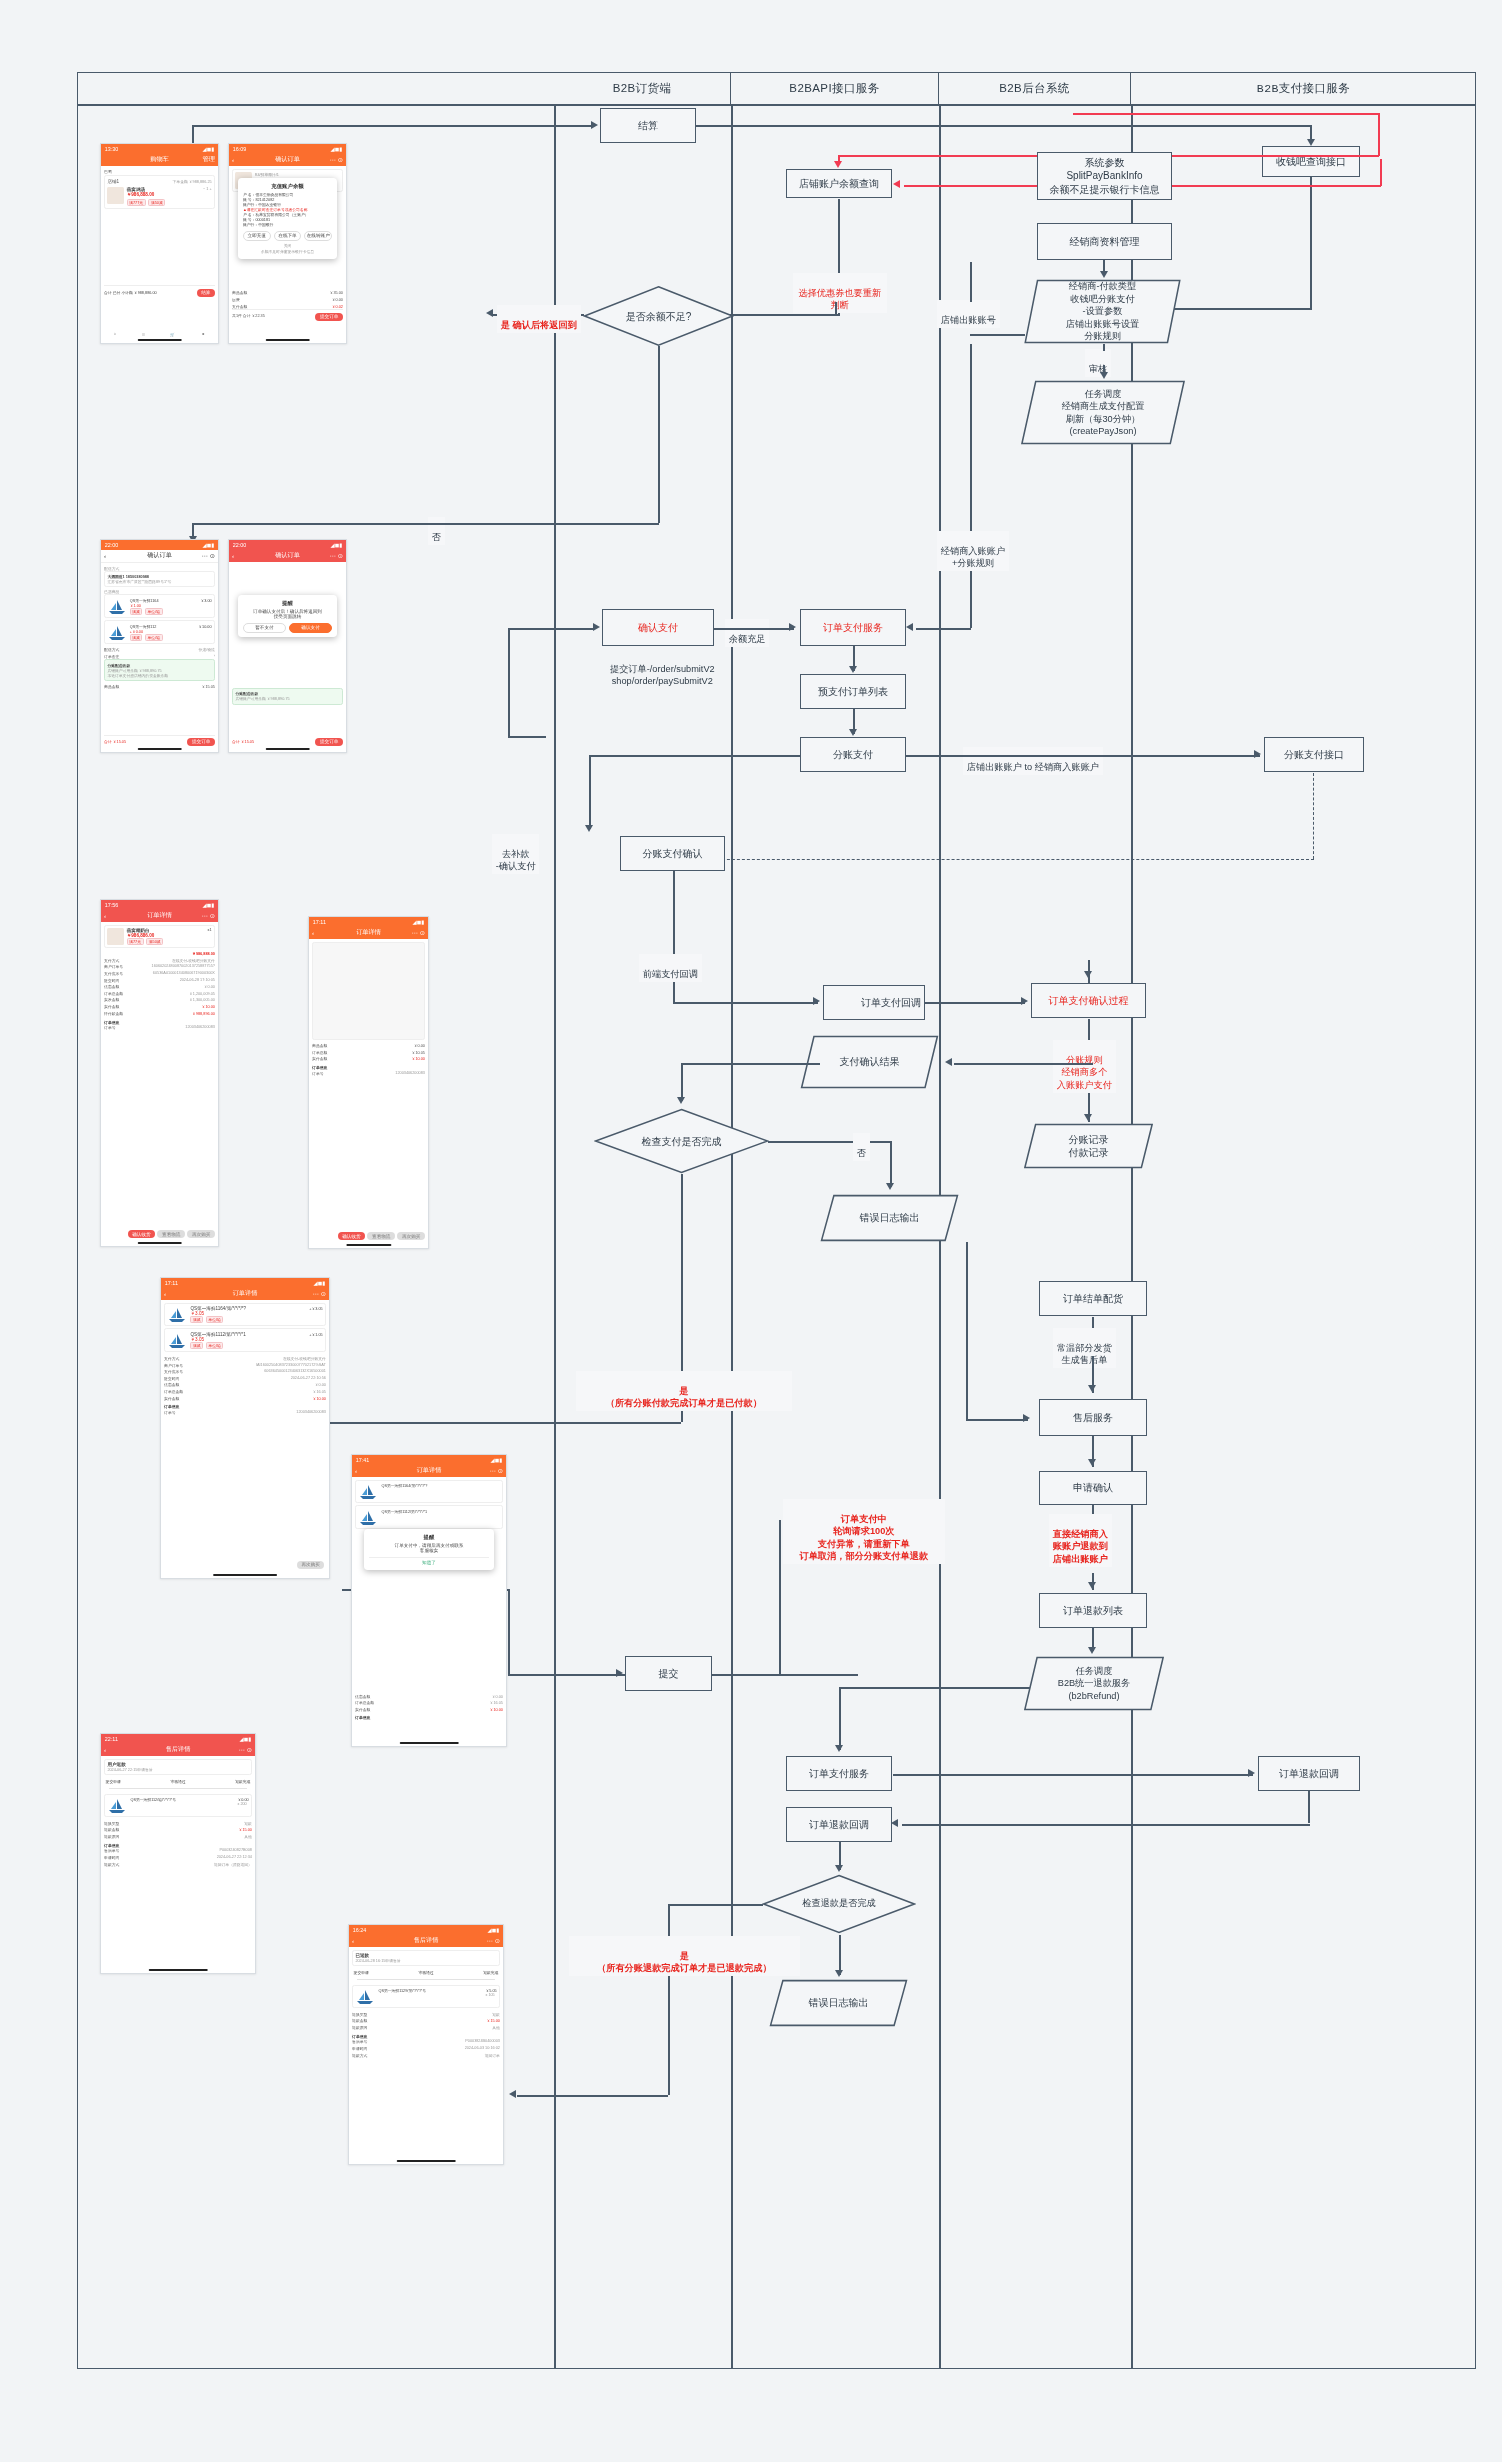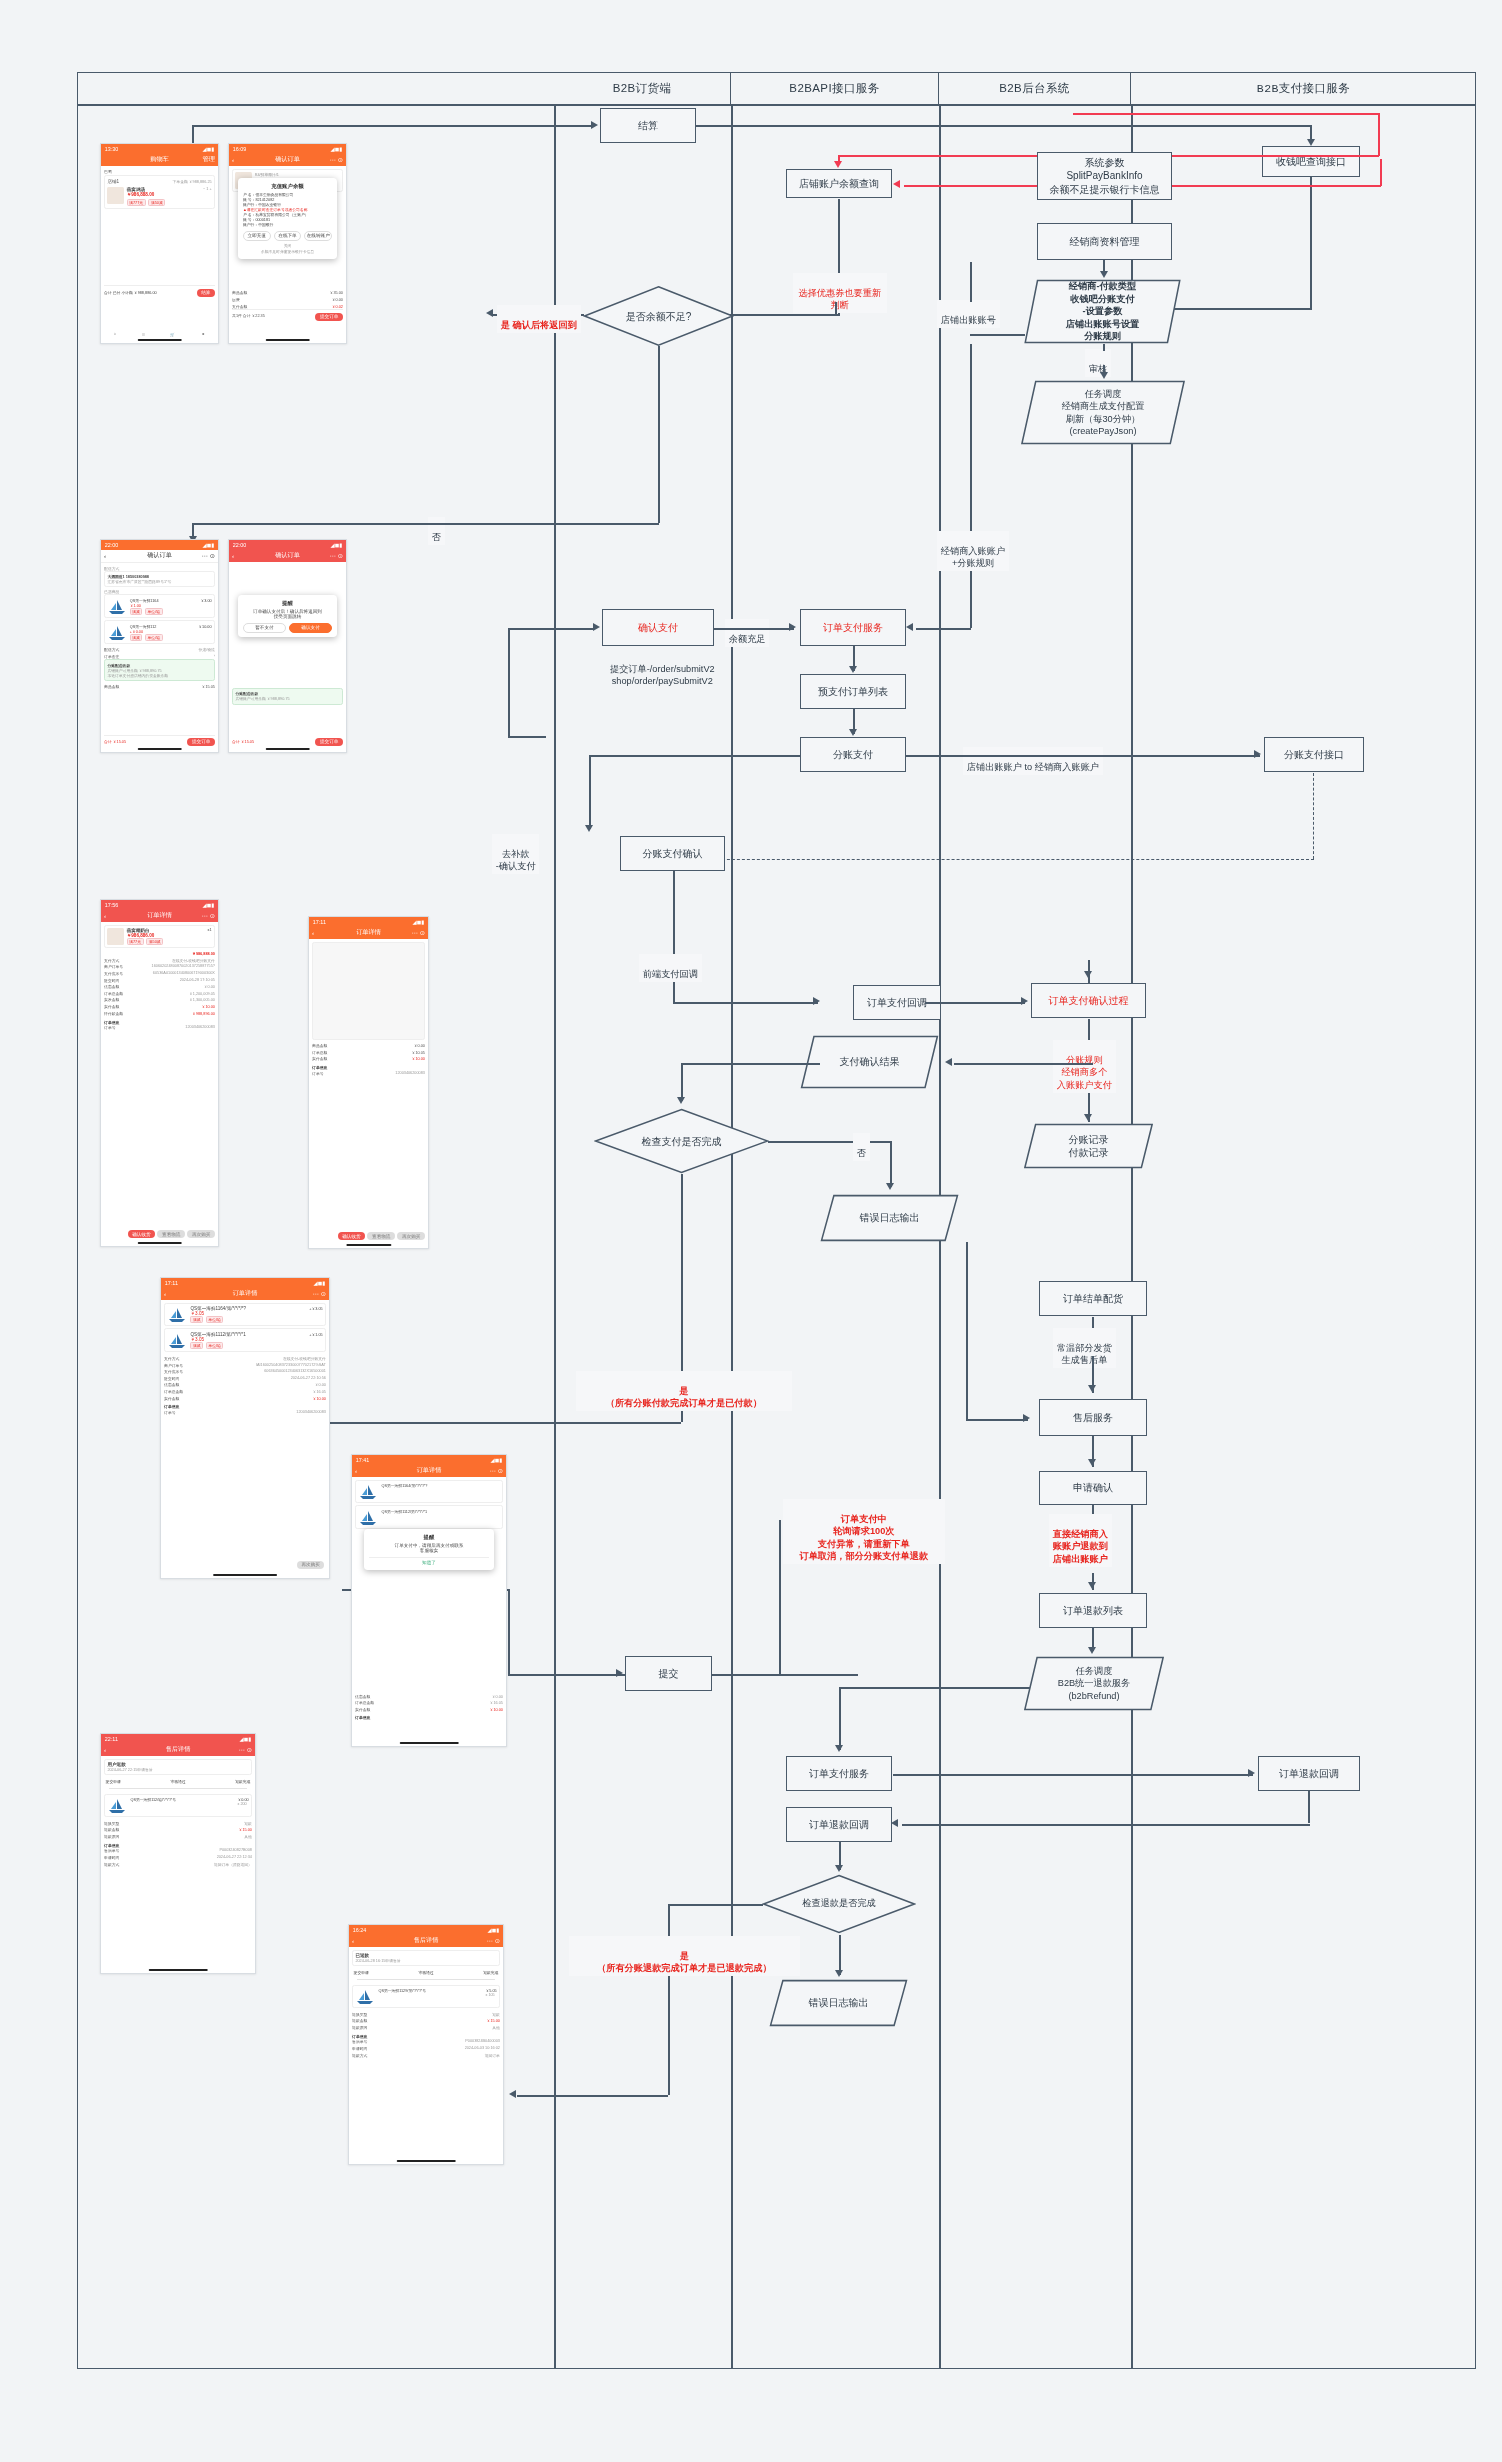--- a/index.html
+++ b/index.html
@@ -157,21 +157,21 @@
   <div class="node" style="left:1037px;top:223px;width:135px;height:37px;">
     <span>经销商资料管理</span>
     </div>
   <div class="ln lnv" style="left:1103px;top:260px;height:12.3px;"></div>
   <div class="arw down" style="left:1100px;top:271px;"></div>
 
   <div class="para" style="left:1023px;top:279px;width:159px;height:65px;">
     <svg width="159" height="65" viewBox="0 0 206 85">
       <polygon points="18,2 204,2 188,83 2,83" fill="#f4f6f8" stroke="#4a5a6a" stroke-width="2"></polygon>
     </svg>
-    <div class="plabel" style="white-space:pre-line;font-size:9.2px;font-weight:bold;">经销商-付款类型
+    <div class="plabel" style="white-space:pre-line;font-size:9.2px;">经销商-付款类型
 收钱吧分账支付
 -设置参数
 店铺出账账号设置
 分账规则</div>
   </div>
 
   <div class="elabel" style="left:1085px;top:349px;">
     <span>审核</span></div>
   <div class="ln lnv" style="left:1103px;top:344px;height:7px;"></div>
   <div class="ln lnv" style="left:1103px;top:365px;height:9.2px;"></div>
@@ -283,21 +283,21 @@
   <div class="elabel" style="left:492px;top:834px;">
     <span>去补款
 -确认支付</span></div>
 
   <div class="ln lnv" style="left:673px;top:871px;height:131px;"></div>
   <div class="elabel" style="left:639px;top:954px;">
     <span>前端支付回调</span></div>
   <div class="ln lnh" style="left:673px;top:1002px;width:145px;"></div>
   <div class="arw right" style="left:813px;top:997px;"></div>
 
-  <div class="node" style="left:853px;top:985px;width:88px;height:35px;">
+  <div class="node" style="left:823px;top:985px;width:102px;height:35px;justify-content:flex-end;">
     <span>订单支付回调</span>
     </div>
   <div class="ln lnh" style="left:925px;top:1002px;width:100px;"></div>
   <div class="arw right" style="left:1021px;top:997px;"></div>
 
   <div class="node red" style="left:1031px;top:983px;width:115px;height:35px;justify-content:center;">
     <span>订单支付确认过程</span>
     </div>
   <div class="ln lnv" style="left:1088px;top:960px;height:23px;"></div>
   <div class="arw down" style="left:1084px;top:971px;"></div>

